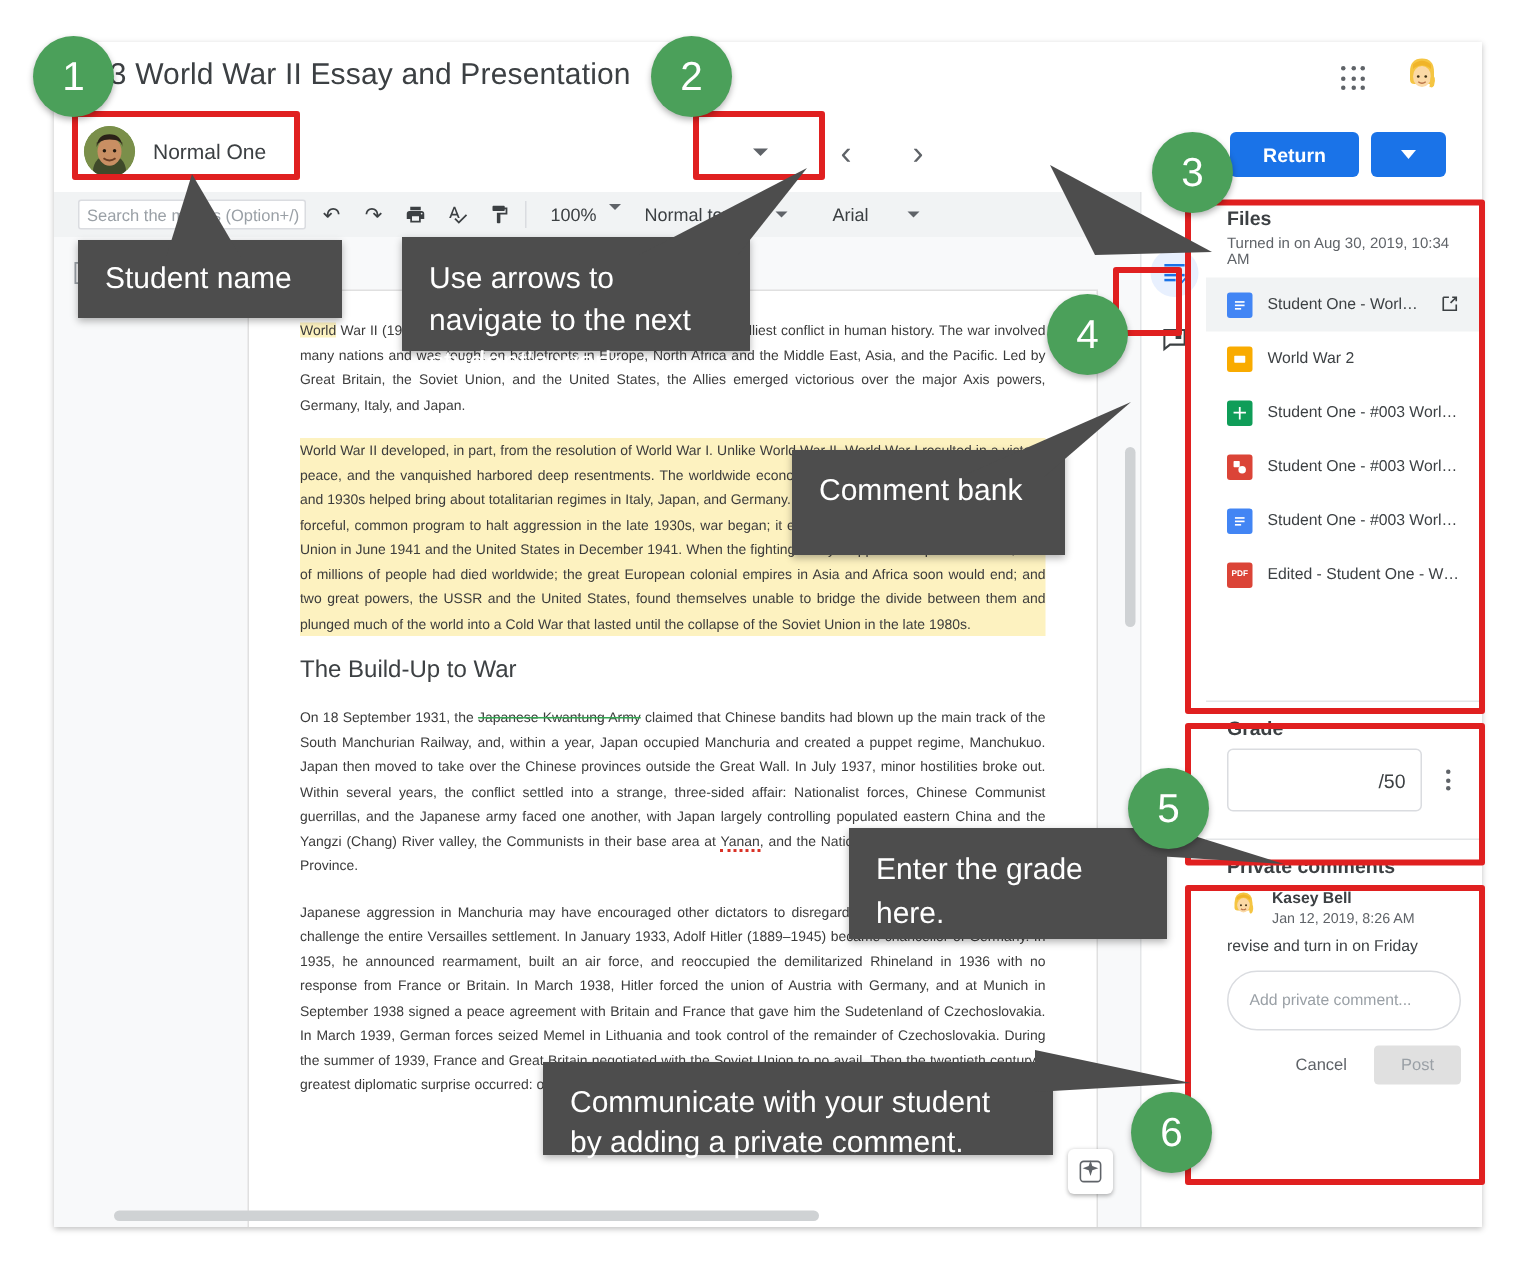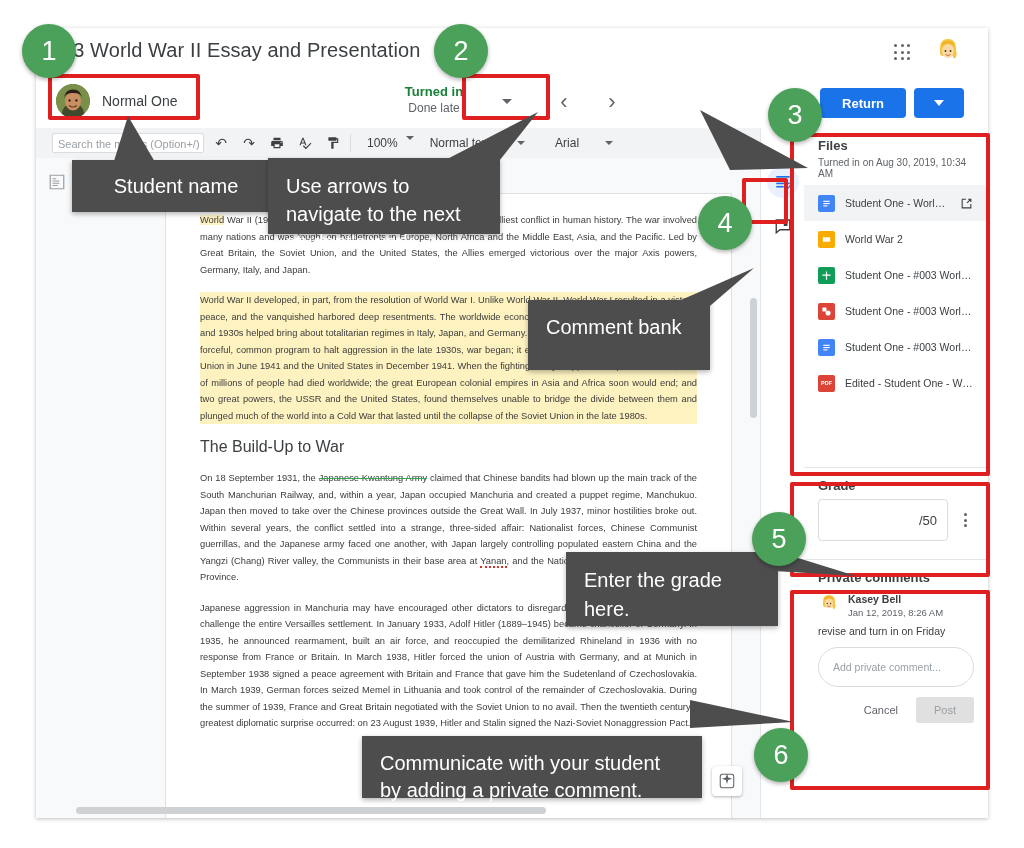--- a/index.html
+++ b/index.html
@@ -517,24 +517,20 @@
             <path d="M8.5 14 Q9 5.5 17 5.5 Q25 5.5 25.5 14 Q25.5 9 17 9 Q9.5 9 8.5 14 Z" fill="#2b2118"></path>
             <path d="M8.5 14 Q9 6 17 6 Q25 6 25.5 14 L25.5 11 Q23 8 17 8 Q11 8 8.5 11 Z" fill="#2b2118"></path>
             <circle cx="13.6" cy="16.5" r="1.15" fill="#241a10"></circle>
             <circle cx="20.4" cy="16.5" r="1.15" fill="#241a10"></circle>
             <path d="M13 21.5 Q17 24.5 21 21.5" stroke="#6b3f25" stroke-width="1.2" fill="none"></path>
           </svg>
         </div>
         <span class="student-name">Normal One</span>
       </div>
 
-      <div class="turned-in-block">
-        <div class="turned-in-label">Turned in</div>
-        <div class="turned-in-sub">Done late</div>
-      </div>
       <div class="status-caret"></div>
 
       <div class="nav-arrows">
         <div class="nav-arrow">‹</div>
         <div class="nav-arrow">›</div>
       </div>
 
       <button class="return-btn">Return</button>
       <button class="return-caret-btn">
         <span class="tri"></span>
@@ -755,21 +751,21 @@
     </div>
   </div>
   <svg class="ptr" style="left:636px; top:268px; width:120px; height:50px;" viewBox="0 0 120 50">
     <polygon points="118,0 4,50 60,50" fill="#4d4d4d"></polygon>
   </svg>
 
   <svg class="ptr" style="left:700px; top:110px; width:110px; height:60px;" viewBox="0 0 110 60">
     <polygon points="0,0 108,58 30,60" fill="#4d4d4d"></polygon>
   </svg>
 
-  <div class="callout" style="left:72px; top:160px; width:208px; height:52px; display:flex; align-items:center;justify-content:center;">
+  <div class="callout" style="left:52px; top:160px; width:176px; height:52px; display:flex; align-items:center;">
     <span>Student name</span>
   </div>
   <svg class="ptr" style="left:100px; top:116px; width:64px; height:60px;" viewBox="0 0 64 60">
     <polygon points="28,0 10,58 62,58" fill="#4d4d4d"></polygon>
   </svg>
 
   <div class="callout" style="left:268px; top:158px; width:232px; height:76px;">
     <div style="font-size:20px;line-height:28px;">
       <span>Use arrows to navigate to the next student's work.</span>
     </div>
@@ -780,21 +776,21 @@
 
   <div class="callout" style="left:566px; top:552px; width:212px; height:74px;">
     <div style="font-size:20px;line-height:29px;">
       <span>Enter the grade here.</span>
     </div>
   </div>
   <svg class="ptr" style="left:760px; top:546px; width:100px; height:32px;" viewBox="0 0 100 32">
     <polygon points="0,0 0,24 96,30" fill="#4d4d4d"></polygon>
   </svg>
 
-  <div class="callout" style="left:362px; top:736px; width:340px; height:62px;">
+  <div class="callout" style="left:362px; top:708px; width:340px; height:62px;">
     <div style="font-size:20px;line-height:27px;">
       <span>Communicate with your student by adding a private comment.</span>
     </div>
   </div>
   <svg class="ptr" style="left:690px; top:700px; width:110px; height:36px;" viewBox="0 0 110 36">
     <polygon points="0,0 0,28 104,22" fill="#4d4d4d"></polygon>
   </svg>
 
   <div class="badge" style="left:22px; top:24px;">
     <span>1</span>

